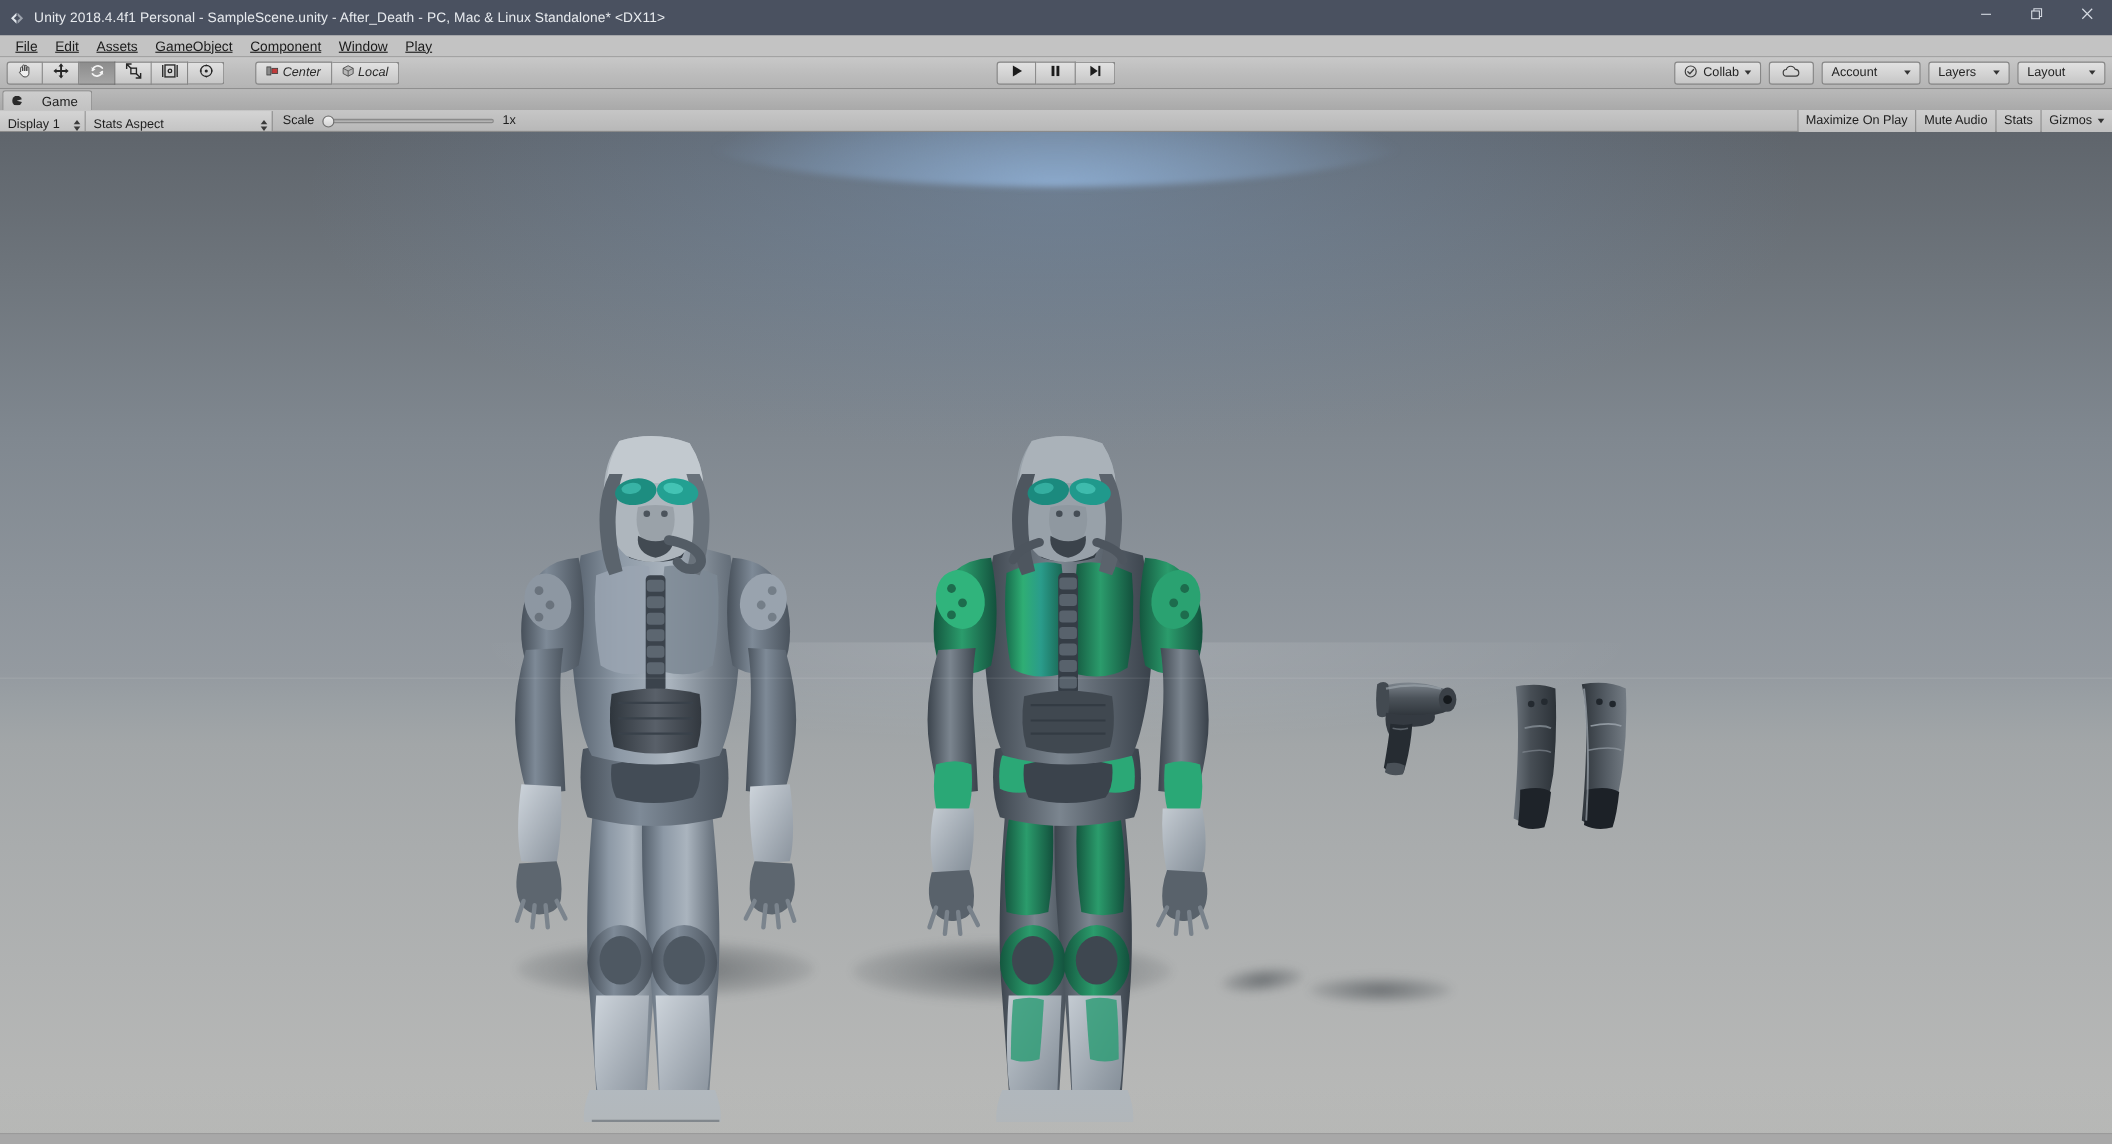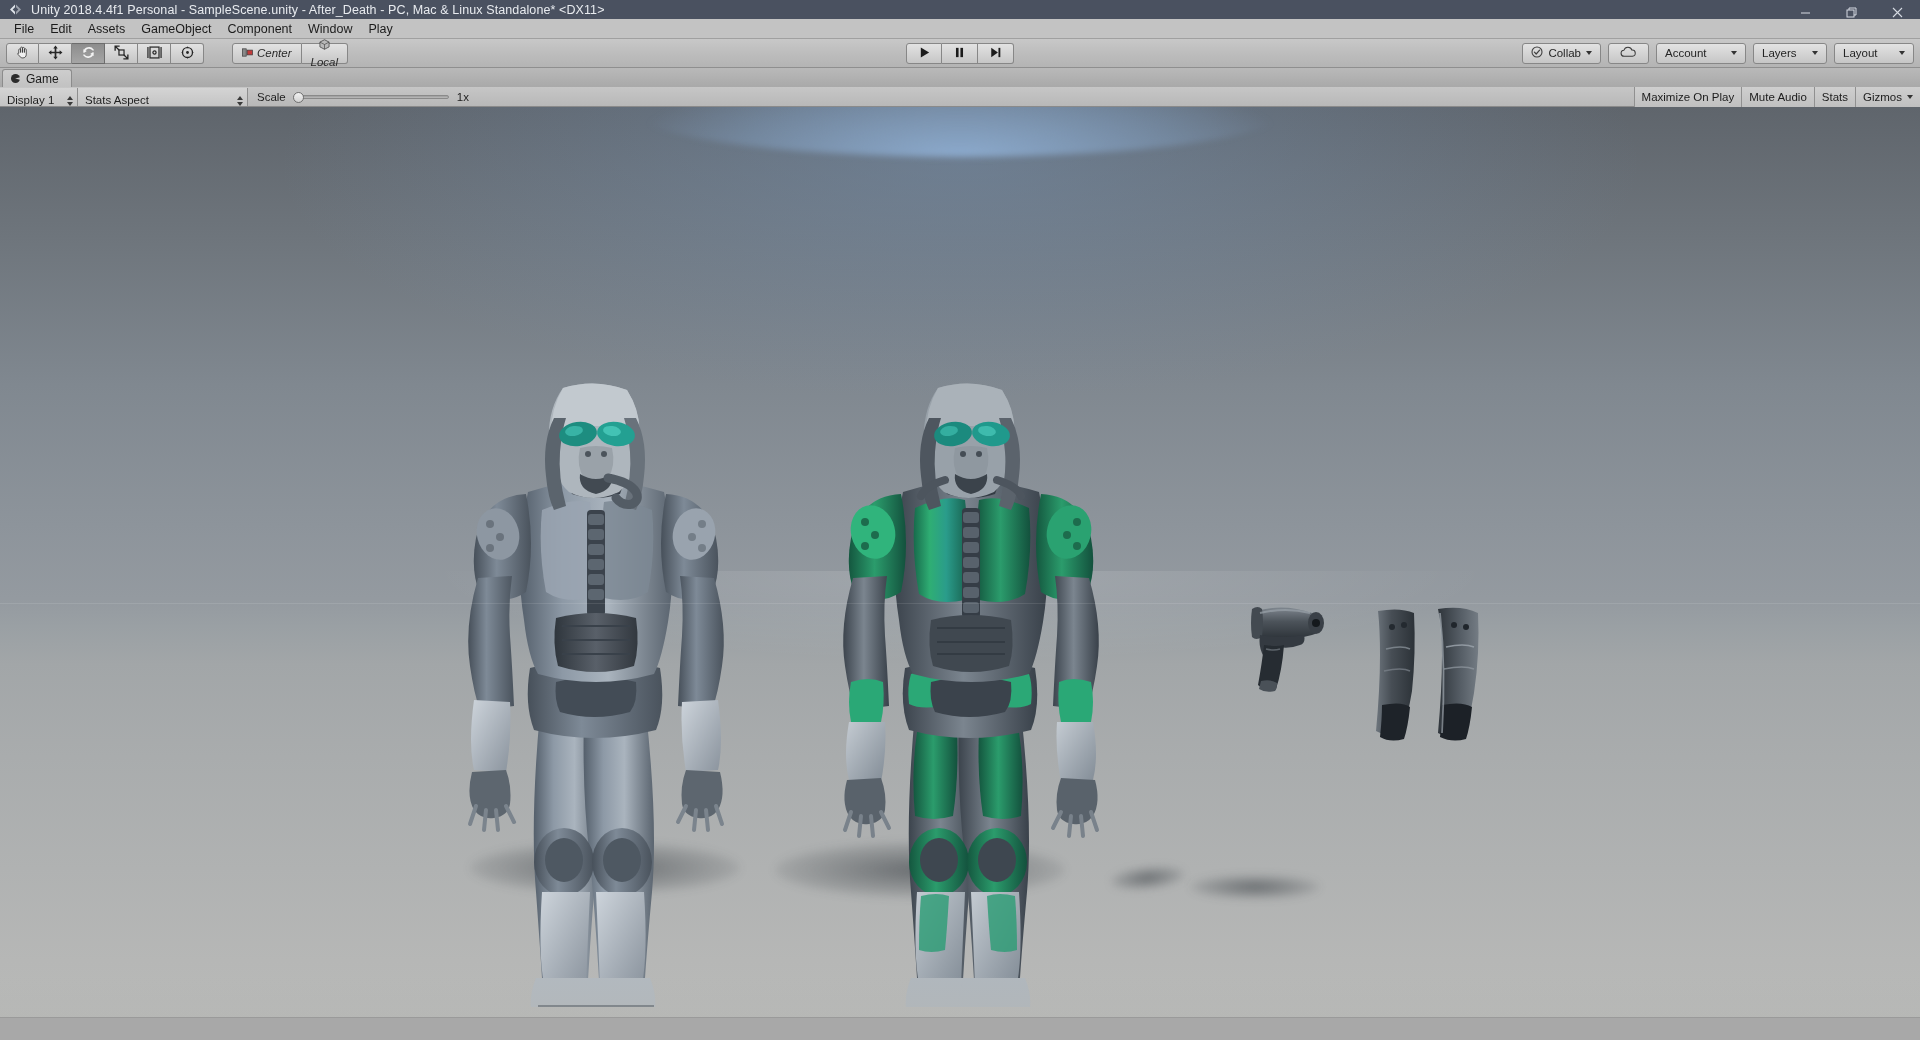--- a/index.html
+++ b/index.html
@@ -5,21 +5,21 @@
   * { box-sizing: border-box; margin: 0; padding: 0; }
   html, body {
     width: 1920px; height: 1040px;
     overflow: hidden;
     font-family: "Liberation Sans", sans-serif;
     background: #a8a8a8;
   }
 
   
   #titlebar {
-    height: 19px; width: 100%;
+    height: 32px; width: 100%;
     background: #4a5160;
     display: flex; align-items: center;
     color: #e8ebef;
     font-size: 12.5px;
     position: relative;
   }
   #titlebar .unity-logo {
     width: 20px; height: 24px;
     display: flex; align-items: center; justify-content: center;
     margin-left: 5px;
@@ -43,20 +43,21 @@
     border-bottom: 1px solid #a0a0a0;
     display: flex; align-items: center;
     padding-left: 6px;
     font-size: 12.5px;
     color: #1b1b1b;
   }
   .menu-item {
     padding: 2px 8px;
     line-height: 16px;
     white-space: nowrap;
+    text-decoration: underline;
   }
 
   
   #toolbar {
     height: 29px; width: 100%;
     background: linear-gradient(to bottom, #c8c8c8 0%, #bdbdbd 50%, #b4b4b4 100%);
     border-bottom: 1px solid #8f8f8f;
     display: flex; align-items: center;
     position: relative;
     padding: 0 6px;
@@ -70,21 +71,21 @@
     font-size: 11.5px;
     position: relative;
   }
   .tbtn.active {
     background: linear-gradient(to bottom, #8d8d8d, #a5a5a5);
     border-color: #6d6d6d;
   }
   .tgroup { display: flex; }
   .tgroup .tbtn { border-radius: 0; border-left-width: 0; }
   .tgroup .tbtn:first-child { border-left-width: 1px; border-radius: 3px 0 0 3px; }
-  .tgroup .tbtn:last-child { border-radius: 0 3px 3px 0; flex-direction: column; }
+  .tgroup .tbtn:last-child { border-radius: 0 3px 3px 0; }
   .transform-tools .tbtn { width: 33px; }
   .pivot-tools { margin-left: 28px; font-style: italic; }
   .pivot-tools .tbtn { padding: 0 9px; gap: 4px; }
 
   .play-group {
     position: absolute;
     left: 50%; transform: translateX(-50%);
     display: flex;
   }
   .play-group .tbtn { width: 36px; }
@@ -129,21 +130,21 @@
     display: flex; align-items: flex-end;
     position: relative;
   }
   .tab {
     height: 18px;
     background: linear-gradient(to bottom, #cdcdcd, #c2c2c2);
     border: 1px solid #8c8c8c;
     border-bottom: none;
     border-radius: 3px 3px 0 0;
     display: flex; align-items: center;
-    gap: 6px;
+    gap: 18px;
     padding: 0 12px 0 8px;
     font-size: 12px; color: #1b1b1b;
     margin-left: 2px;
   }
   .tab .pac {
     width: 9px; height: 9px;
     background: #2b2b2b;
     border-radius: 50%;
     clip-path: polygon(100% 36%, 46% 50%, 100% 64%, 100% 100%, 0 100%, 0 0, 100% 0);
   }

